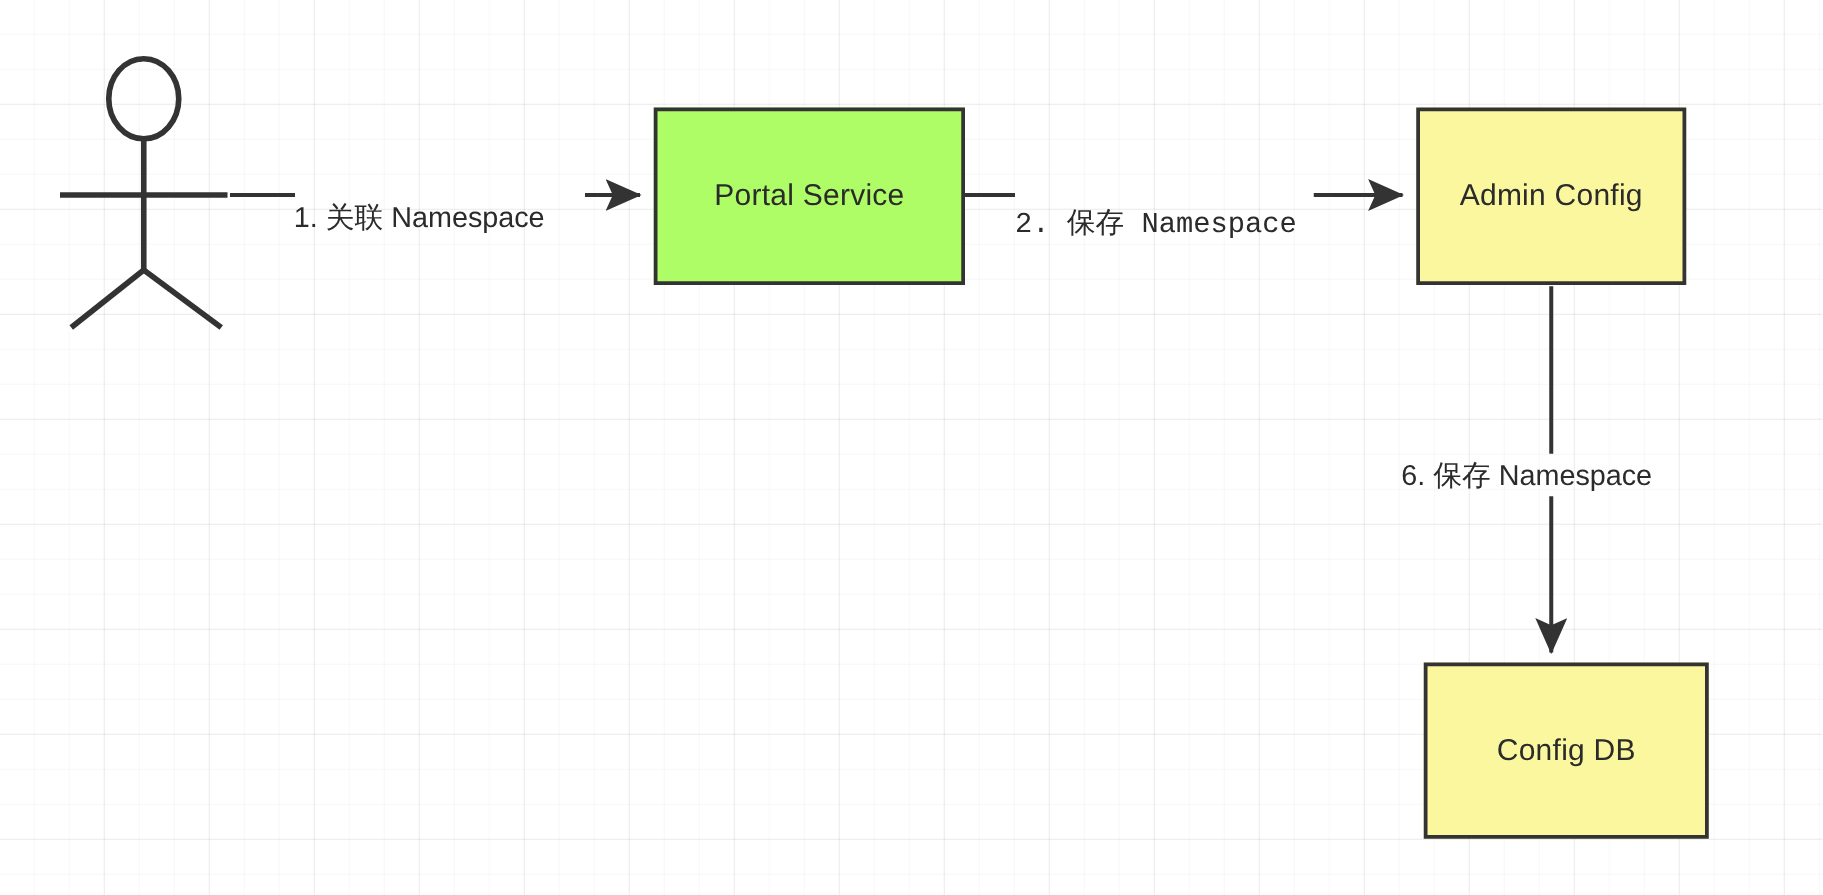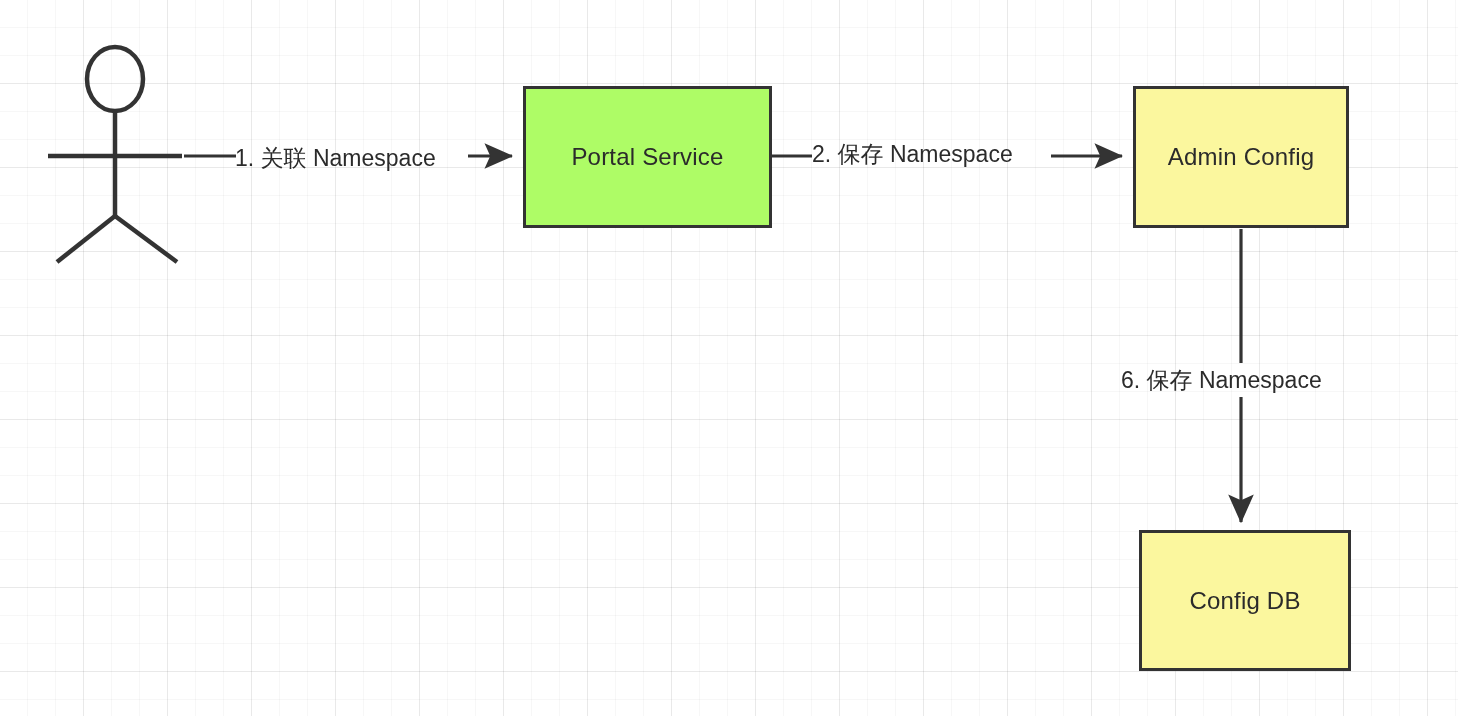--- a/index.html
+++ b/index.html
@@ -53,20 +53,21 @@
     position: absolute;
     font-family: "Liberation Sans", "DejaVu Sans", sans-serif;
     font-size: 23px;
     color: #2b2b2b;
     white-space: nowrap;
     background: transparent;
     line-height: 1;
   }
   .edge-label.horizontal {
     transform: translateY(-50%);
+    margin-top: 16px;
   }
 </style>
 </head>
 <body>
 
 <div id="canvas">
 
   <svg id="diagram-svg" viewBox="0 0 1458 716" xmlns="http://www.w3.org/2000/svg">
     <defs>
       <marker id="arrowhead" markerWidth="9" markerHeight="8" refX="8.6" refY="4" orient="auto" markerUnits="strokeWidth">
@@ -99,23 +100,23 @@
   </svg>
 
   <div class="node-box" style="left:523px; top:86px; width:249px; height:142px; background:#aefc66;">
     <span class="node-label">Portal Service</span>
   </div>
 
   <div class="node-box" style="left:1133px; top:86px; width:216px; height:142px; background:#fbf79e;">
     <span class="node-label">Admin Config</span>
   </div>
 
-  <div class="node-box" style="left:1139px; top:530px; width:212px; height:141px; background:#fbf79e;">
+  <div class="node-box" style="left:1139px; top:530px; width:228px; height:141px; background:#fbf79e;">
     <span class="node-label">Config DB</span>
   </div>
 
   <div class="edge-label horizontal" style="left:235px; top:158px;">1. 关联 Namespace</div>
 
-  <div class="edge-label horizontal" style="left:812px; top:154px;">2. 保存 Namespace</div>
+  <div class="edge-label horizontal" style="left:812px; top:164px;font-family:Liberation Mono, monospace;">2. 保存 Namespace</div>
 
   <div class="edge-label" style="left:1121px; top:369px;">6. 保存 Namespace</div>
 
 </div>
 
 </body></html>

